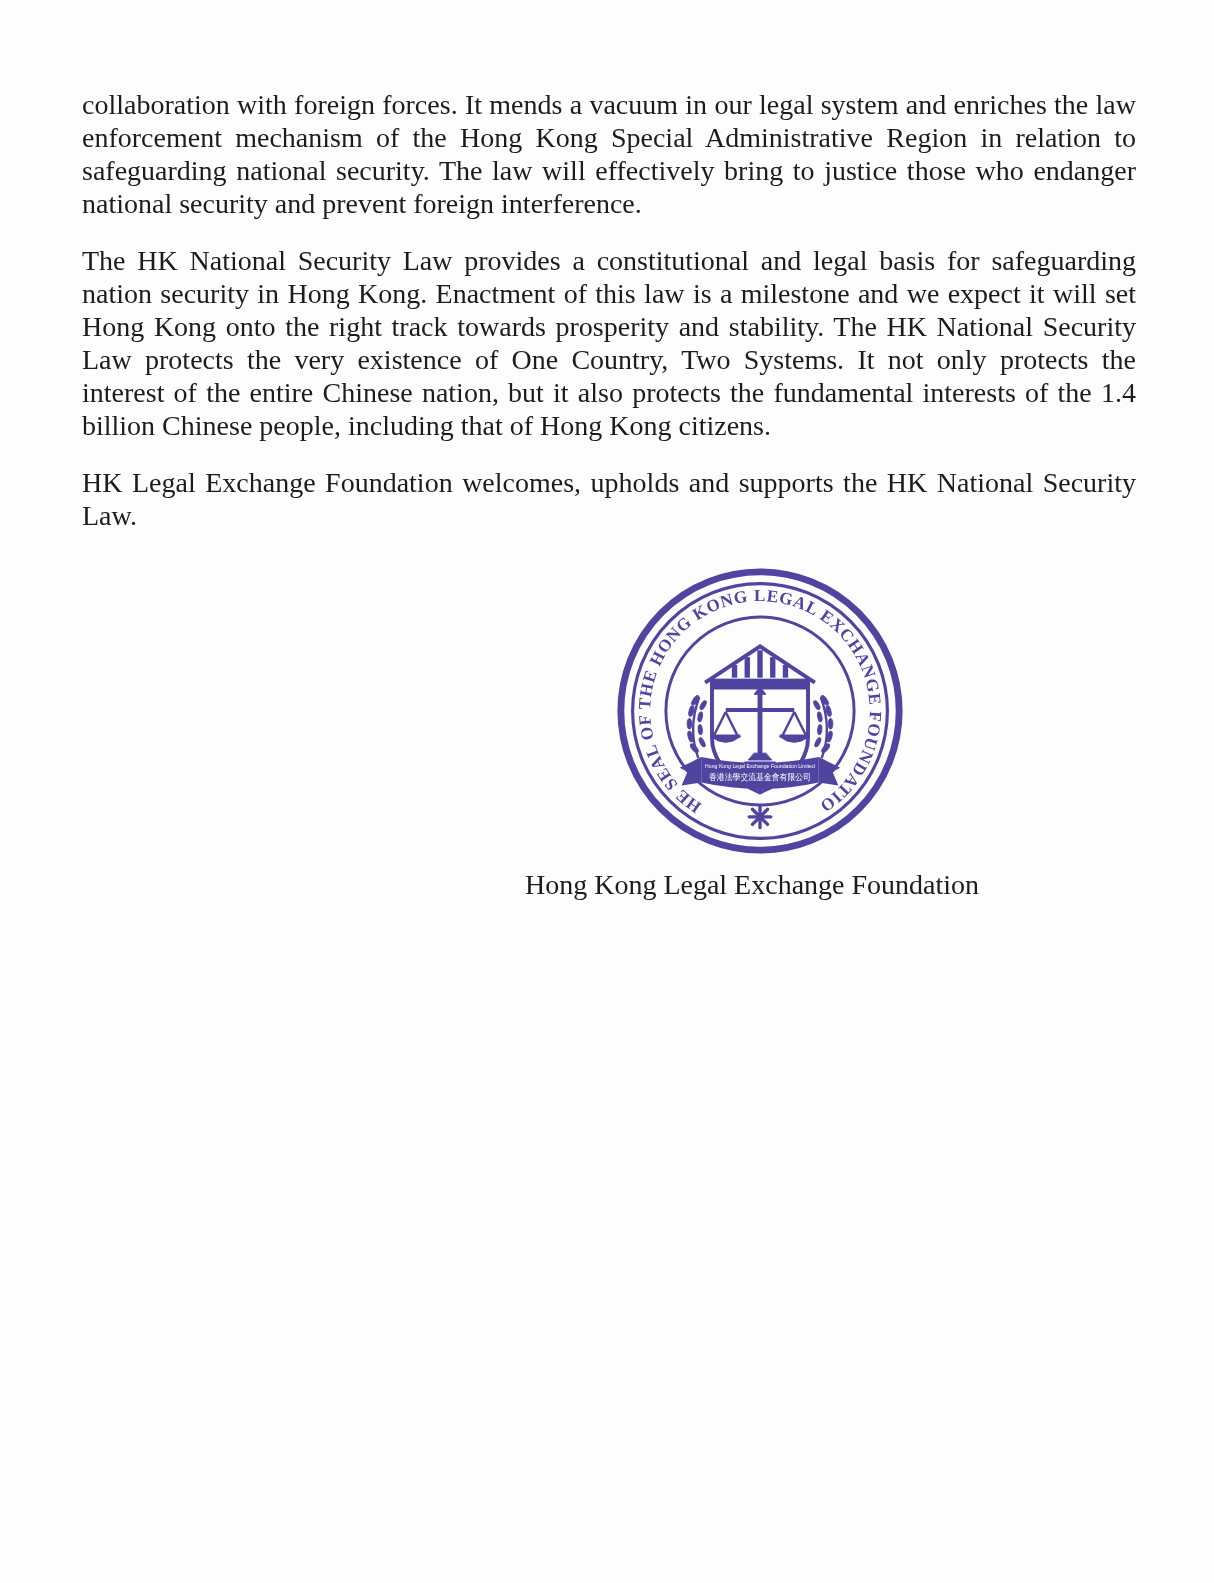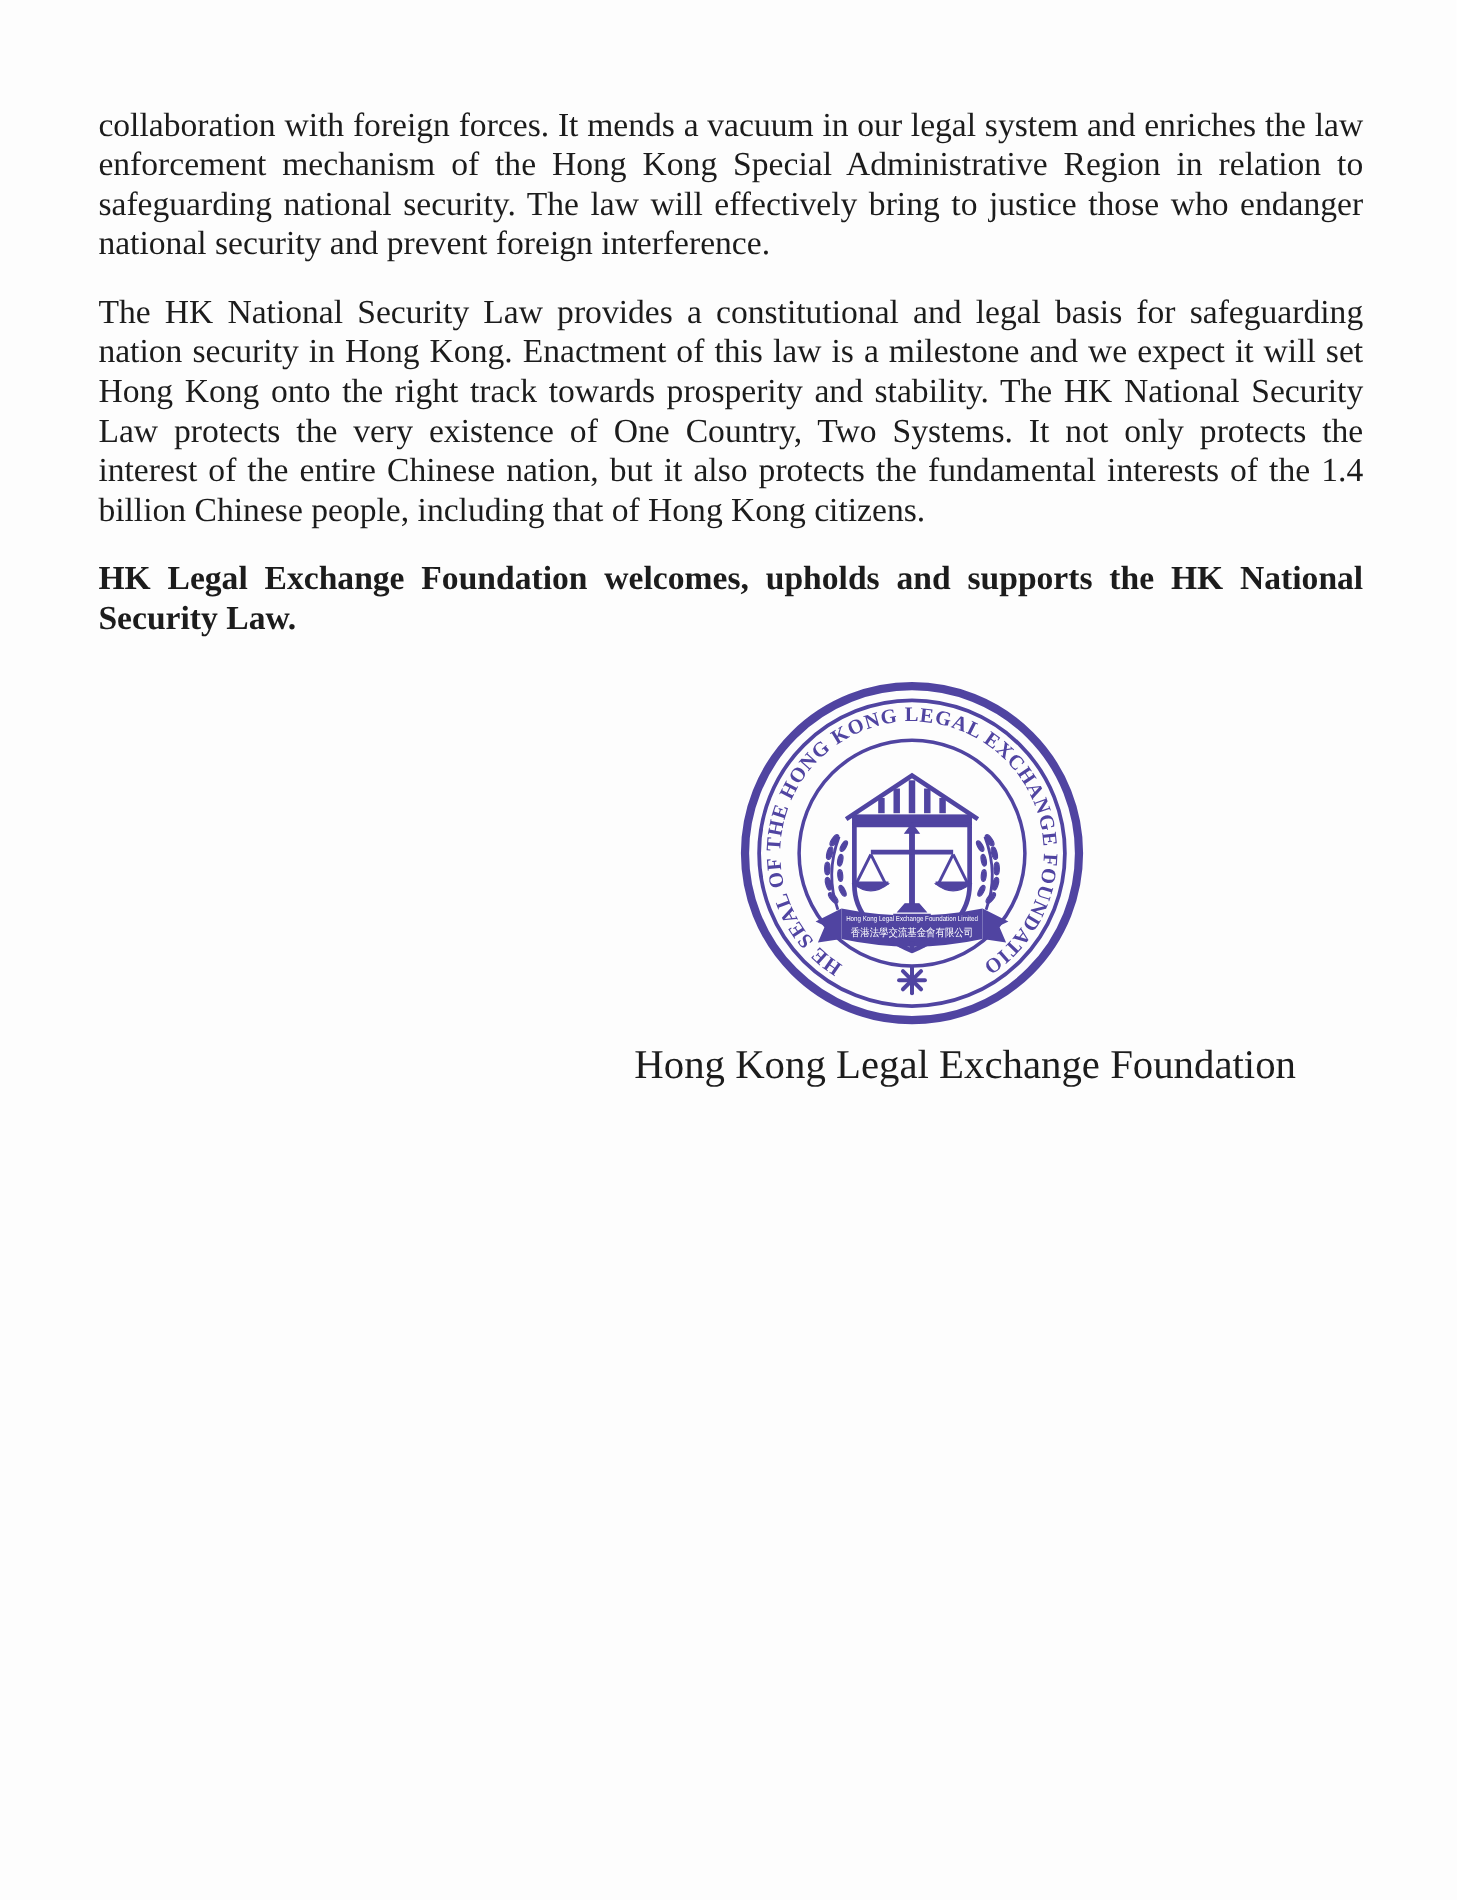--- a/index.html
+++ b/index.html
@@ -21,33 +21,33 @@
     left: 82px;
     top: 88px;
     width: 1054px;
     font-size: 28px;
     line-height: 33px;
     text-align: justify;
   }
   .content p {
     margin: 0 0 24px 0;
   }
-  .content p:last-child { margin-bottom: 0; font-weight: bold; }
+  .content p:last-child { margin-bottom: 0; }
   .seal {
     position: absolute;
     left: 613px;
     top: 564px;
     width: 294px;
     height: 294px;
     opacity: 0.95;
   }
   .sig {
     position: absolute;
-    font-size: 34px;
-    text-align: right;
+    font-size: 28px;
+    text-align: center;
     white-space: nowrap;
   }
   .sig-org { top: 869px; left: 424px; width: 656px; }
   .sig-date { top: 926px; left: 416px; width: 656px; }
 </style>
 </head>
 <body>
 
 <div class="page">
 

